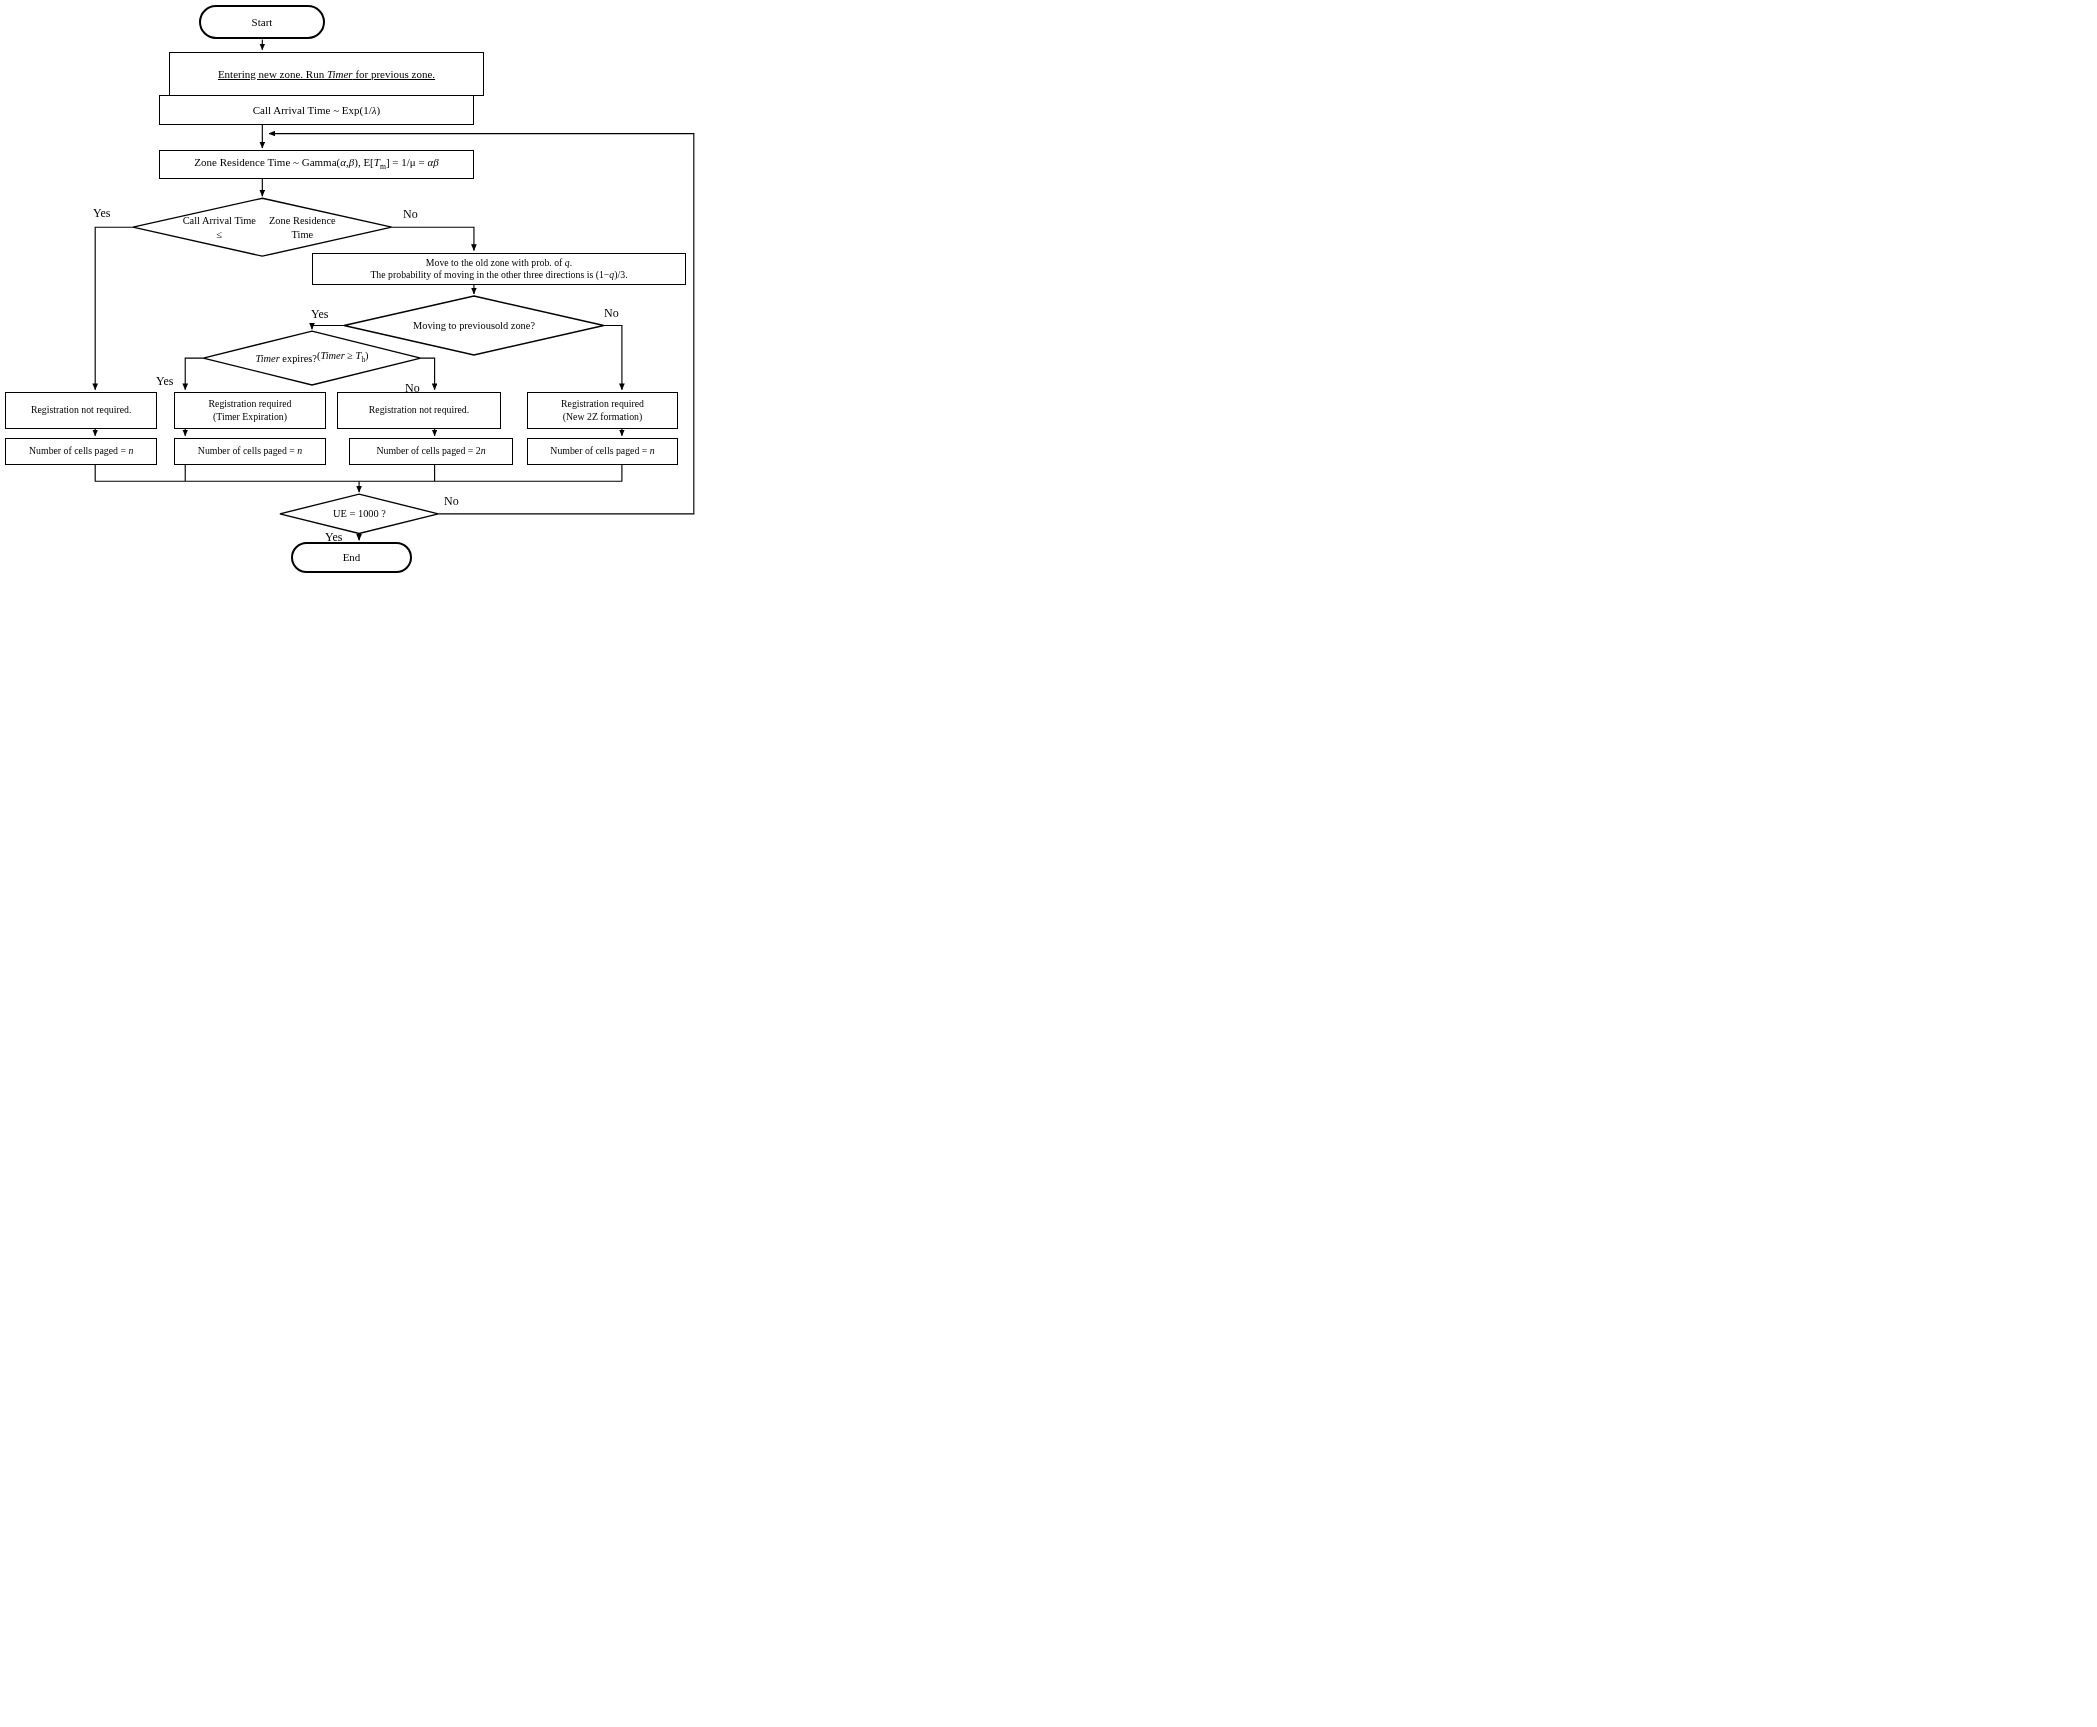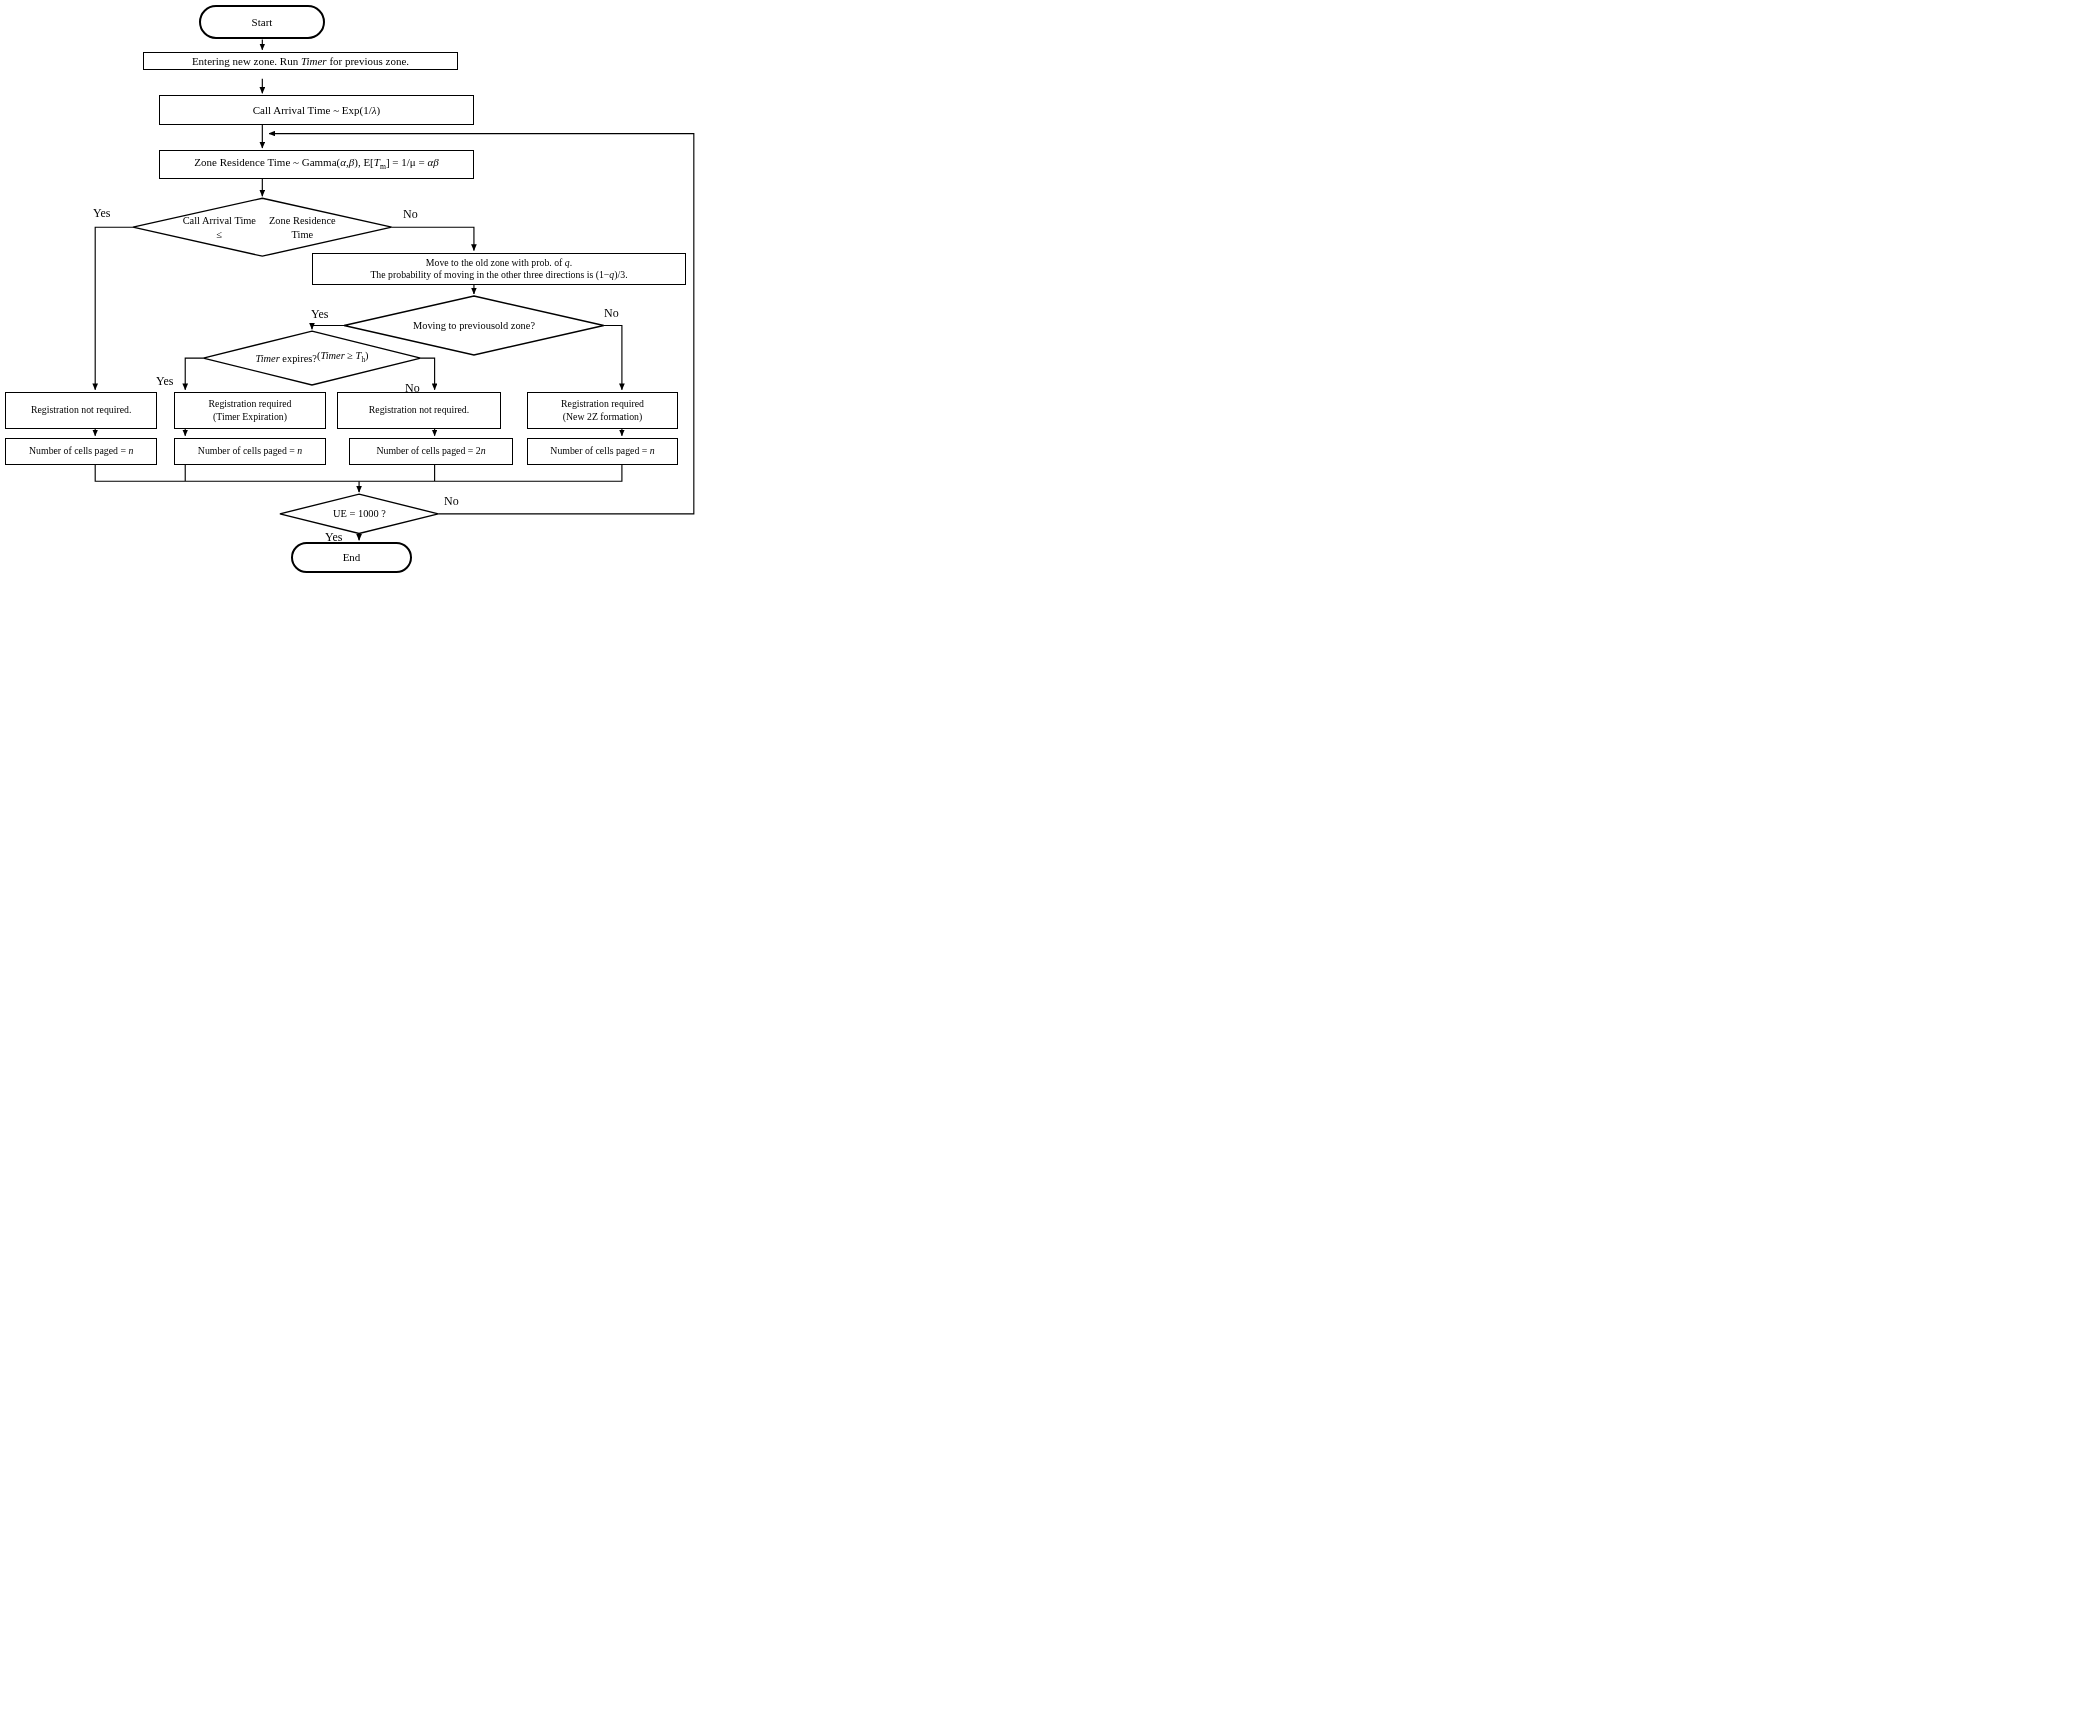--- a/index.html
+++ b/index.html
@@ -99,21 +99,21 @@
   </svg>
 
   <div class="node terminal" style="left:199px; top:5.2px; width:126px; height:34px; border-radius:17px;">
     <span>Start</span>
   </div>
 
   <div class="node terminal" style="left:291px; top:542px; width:121px; height:31px; border-radius:15.5px;">
     <span>End</span>
   </div>
 
-  <div class="node" style="left:143px; top:52px; width:315px; height:18px;">
+  <div class="node" style="left:169px; top:52px; width:315px; height:44px;text-decoration:underline;">
     <span class="nowrap"><span>Entering new zone. Run </span><span class="it">Timer</span><span> for previous zone.</span></span>
   </div>
 
   <div class="node" style="left:159px; top:95px; width:315px; height:30px;">
     <span class="nowrap"><span>Call Arrival Time ~ Exp(1/</span><span class="it">λ</span><span>)</span></span>
   </div>
 
   <div class="node" style="left:159px; top:150px; width:315px; height:29px;">
     <span class="nowrap"><span>Zone Residence Time ~ Gamma(</span><span class="it">α</span><span>,</span><span class="it">β</span><span>), E[</span><span class="it">T</span><sub class="sb">m</sub><span>] = 1/μ = </span><span class="it">αβ</span></span>
   </div>

